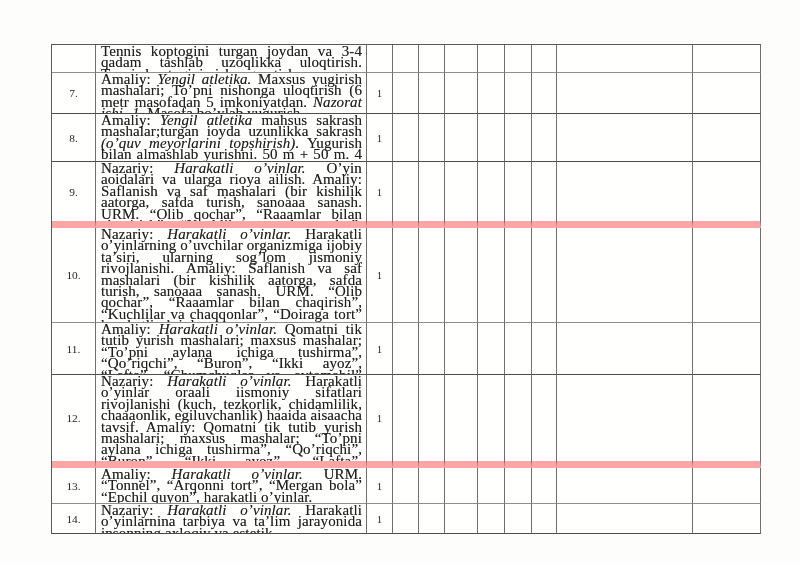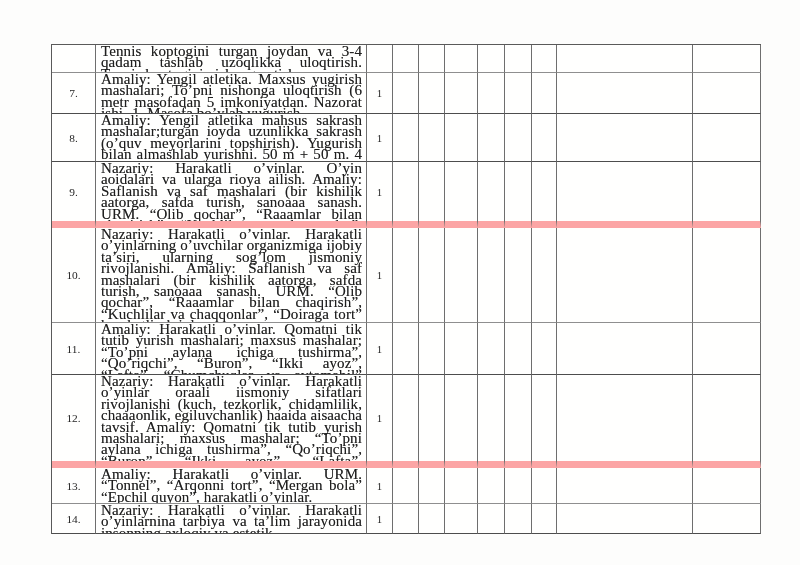--- a/index.html
+++ b/index.html
@@ -36,21 +36,21 @@
     padding:1px 4px 8px 5px;
     font-size:15px;line-height:11.4px;color:#1f1f1f;
     text-align:justify;text-justify:inter-word;
     letter-spacing:0.1px;
     text-shadow:0 0 0.45px rgba(40,40,40,0.55);
   }
   .hrs{
     display:flex;align-items:center;justify-content:center;
     font-size:10.8px;color:#262626;
   }
-  .it{}
+  .it{font-style:italic;}
 </style>
 </head>
 <body>
 
 <div class="page">
   <div class="grid-table" id="curriculum-table">
       <div class="trow bb-light"><div class="c num"></div><div class="c txt"><span class="seg">Tennis koptogini turgan joydan va 3-4 qadam tashlab uzoqlikka uloqtirish. Tennis koptogini nishonga otish.</span></div><div class="c hrs"></div><div class="c"></div><div class="c"></div><div class="c"></div><div class="c"></div><div class="c"></div><div class="c"></div><div class="c"></div><div class="c"></div></div>
       <div class="trow "><div class="c num">7.</div><div class="c txt"><span class="seg">Amaliy: </span><span class="seg it">Yengil atletika.</span><span class="seg"> Maxsus yugirish mashalari; To’pni nishonga uloqtirish (6 metr masofadan 5 imkoniyatdan. </span><span class="seg it">Nazorat ishi,-1.</span><span class="seg"> Masofa bo’ylab yugurish.</span></div><div class="c hrs">1</div><div class="c"></div><div class="c"></div><div class="c"></div><div class="c"></div><div class="c"></div><div class="c"></div><div class="c"></div><div class="c"></div></div>
       <div class="trow "><div class="c num">8.</div><div class="c txt"><span class="seg">Amaliy: </span><span class="seg it">Yengil atletika</span><span class="seg"> mahsus sakrash mashalar;turgan ioyda uzunlikka sakrash </span><span class="seg it">(o’quv meyorlarini topshirish).</span><span class="seg"> Yugurish bilan almashlab yurishni. 50 m + 50 m. 4 marta.</span></div><div class="c hrs">1</div><div class="c"></div><div class="c"></div><div class="c"></div><div class="c"></div><div class="c"></div><div class="c"></div><div class="c"></div><div class="c"></div></div>
       <div class="trow bb-thick"><div class="c num">9.</div><div class="c txt"><span class="seg">Nazariy: </span><span class="seg it">Harakatli o’vinlar.</span><span class="seg"> O’yin aoidalari va ularga rioya ailish. Amaliy: Saflanish va saf mashalari (bir kishilik aatorga, safda turish, sanoaaa sanash. URM. “Olib qochar”, “Raaamlar bilan chaqirish”, “Kuchlilar va chaqqonlar”, “Doiraga tort” harakatli o’yinlar.</span></div><div class="c hrs">1</div><div class="c"></div><div class="c"></div><div class="c"></div><div class="c"></div><div class="c"></div><div class="c"></div><div class="c"></div><div class="c"></div></div>

